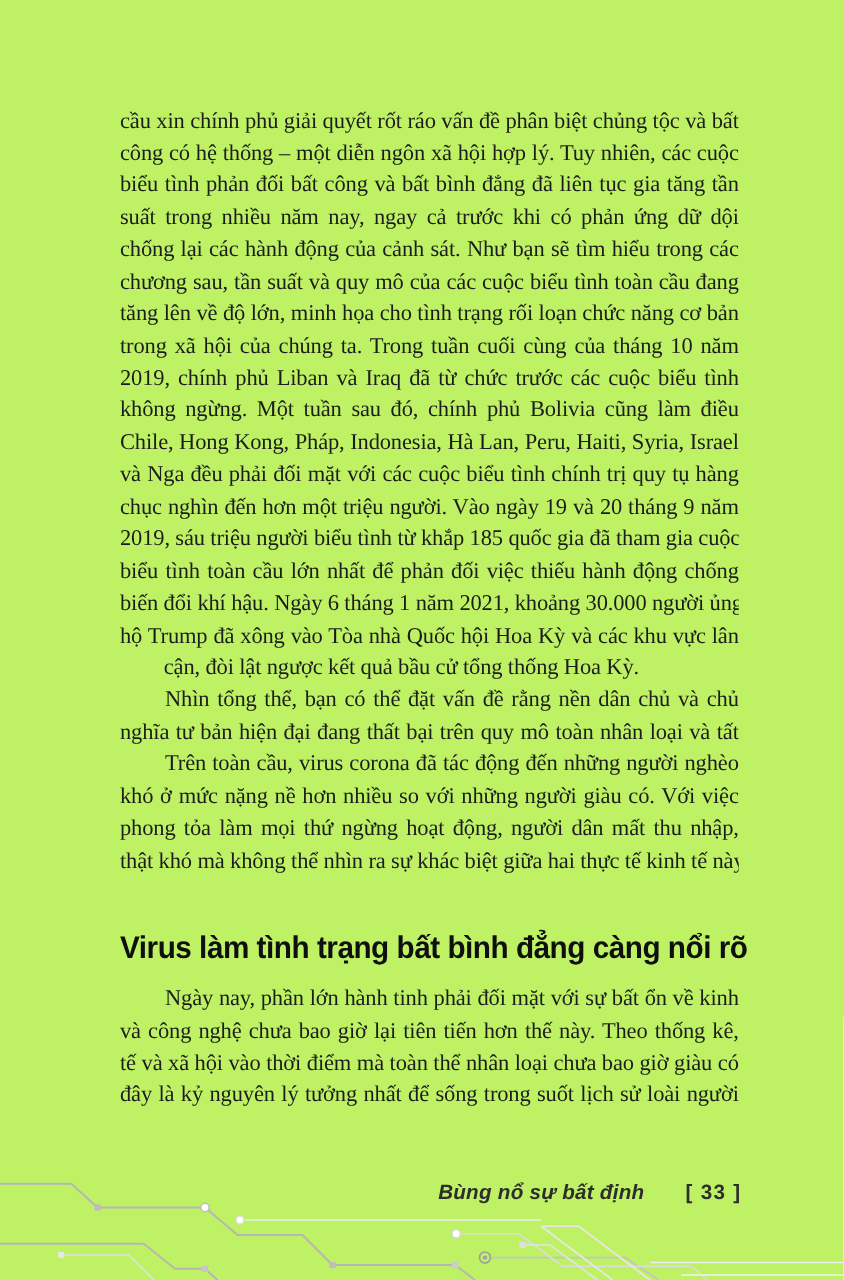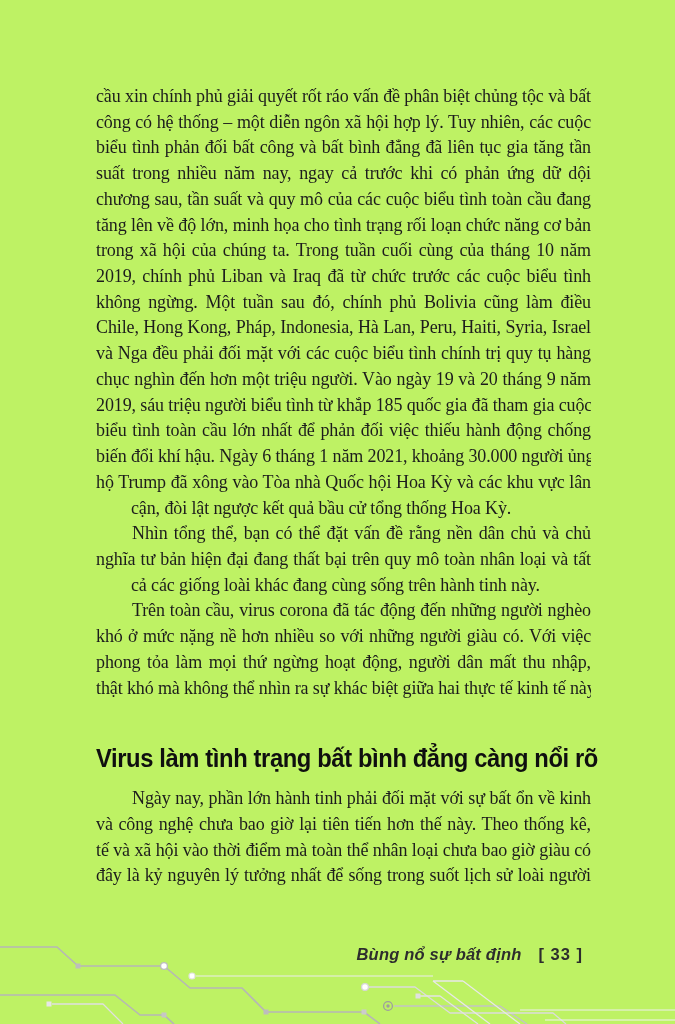--- a/index.html
+++ b/index.html
@@ -18,57 +18,57 @@
   .heading{
     margin:42px 0 13px 0;height:30px;line-height:30px;
     font-family:"Liberation Sans", sans-serif;font-weight:bold;
     font-size:25px;color:#0f0f0f;white-space:nowrap;
   }
   .heading-inner{
     display:inline-block;transform:scaleX(0.95);transform-origin:0 50%;
     letter-spacing:-0.4px;
   }
   .footer{
-    position:absolute;top:945px;right:92px;
+    position:absolute;top:945px;right:82px;
     font-family:"Liberation Sans", sans-serif;font-size:16.5px;
     color:#2d2d2d;display:flex;align-items:baseline;gap:17px;font-weight:bold;
   }
   .footer-title{font-style:italic;letter-spacing:0.2px;}
-  .footer-num{letter-spacing:1px;}
+  .footer-num{letter-spacing:1px;margin-left:16px;}
   .circuit{position:absolute;left:0;top:928px;width:675px;height:96px;}
 </style>
 </head>
 <body>
 
 <div class="page">
 
   <div class="body-text">
       <div class="paragraph">
         <div class="line">cầu xin chính phủ giải quyết rốt ráo vấn đề phân biệt chủng tộc và bất</div>
         <div class="line">công có hệ thống – một diễn ngôn xã hội hợp lý. Tuy nhiên, các cuộc</div>
         <div class="line">biểu tình phản đối bất công và bất bình đẳng đã liên tục gia tăng tần</div>
         <div class="line">suất trong nhiều năm nay, ngay cả trước khi có phản ứng dữ dội</div>
+        <div class="line">chống lại các hành động của cảnh sát. Như bạn sẽ tìm hiểu trong các</div>
         <div class="line">chương sau, tần suất và quy mô của các cuộc biểu tình toàn cầu đang</div>
         <div class="line">tăng lên về độ lớn, minh họa cho tình trạng rối loạn chức năng cơ bản</div>
         <div class="line">trong xã hội của chúng ta. Trong tuần cuối cùng của tháng 10 năm</div>
         <div class="line">2019, chính phủ Liban và Iraq đã từ chức trước các cuộc biểu tình</div>
         <div class="line">không ngừng. Một tuần sau đó, chính phủ Bolivia cũng làm điều</div>
         <div class="line">Chile, Hong Kong, Pháp, Indonesia, Hà Lan, Peru, Haiti, Syria, Israel</div>
         <div class="line">và Nga đều phải đối mặt với các cuộc biểu tình chính trị quy tụ hàng</div>
         <div class="line">chục nghìn đến hơn một triệu người. Vào ngày 19 và 20 tháng 9 năm</div>
         <div class="line">2019, sáu triệu người biểu tình từ khắp 185 quốc gia đã tham gia cuộc</div>
         <div class="line">biểu tình toàn cầu lớn nhất để phản đối việc thiếu hành động chống</div>
         <div class="line">biến đổi khí hậu. Ngày 6 tháng 1 năm 2021, khoảng 30.000 người ủng</div>
         <div class="line">hộ Trump đã xông vào Tòa nhà Quốc hội Hoa Kỳ và các khu vực lân</div>
         <div class="line last-left">cận, đòi lật ngược kết quả bầu cử tổng thống Hoa Kỳ.</div>
       </div>
       <div class="paragraph">
         <div class="line indent">Nhìn tổng thể, bạn có thể đặt vấn đề rằng nền dân chủ và chủ</div>
         <div class="line">nghĩa tư bản hiện đại đang thất bại trên quy mô toàn nhân loại và tất</div>
-        <div class="line last-left">cả các giống loài khác đang cùng sống trên hành tinh này.</div>
       </div>
       <div class="paragraph">
         <div class="line indent">Trên toàn cầu, virus corona đã tác động đến những người nghèo</div>
         <div class="line">khó ở mức nặng nề hơn nhiều so với những người giàu có. Với việc</div>
         <div class="line">phong tỏa làm mọi thứ ngừng hoạt động, người dân mất thu nhập,</div>
         <div class="line">thật khó mà không thể nhìn ra sự khác biệt giữa hai thực tế kinh tế này.</div>
       </div>
       <div class="heading"><span class="heading-inner">Virus làm tình trạng bất bình đẳng càng nổi rõ</span></div>
       <div class="paragraph">
         <div class="line indent">Ngày nay, phần lớn hành tinh phải đối mặt với sự bất ổn về kinh</div>

